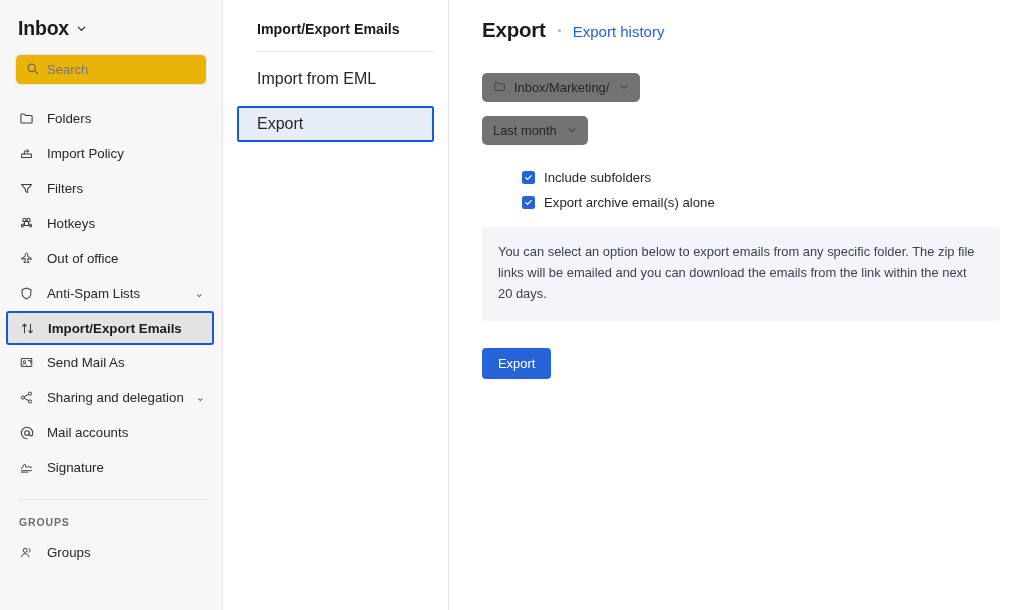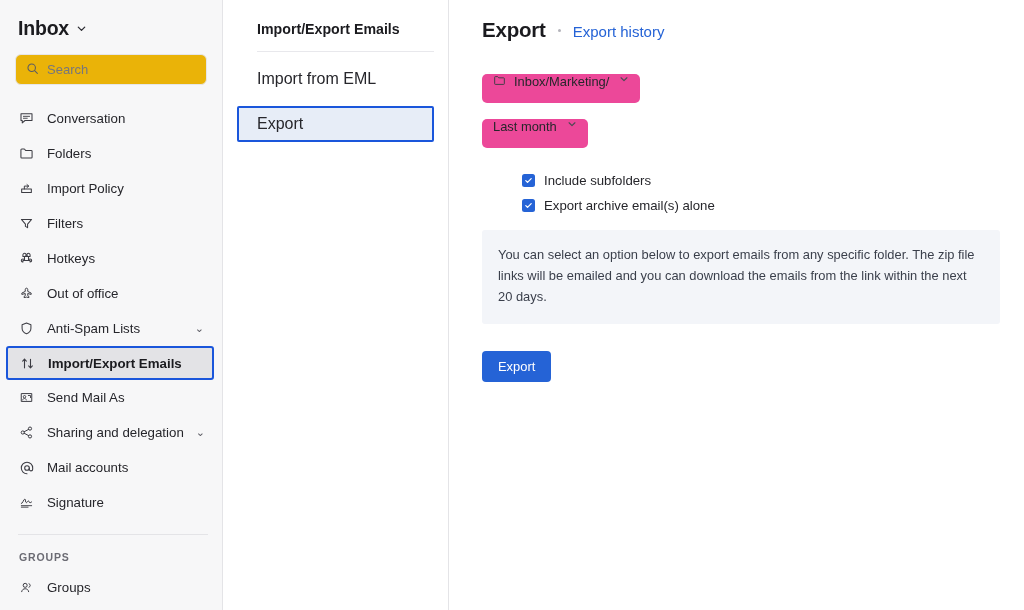--- a/index.html
+++ b/index.html
@@ -176,24 +176,24 @@
   }
   .hist-link {
     font-size: 15px;
     color: #2563d6;
     cursor: pointer;
   }
 
   .controls { margin-top: 31px; }
   .pill {
     display: inline-flex;
-    align-items: flex-start;
+    align-items: center;
     gap: 8px;
     height: 29px;
-    background: #ec4899;
+    background: #737373;
     border-radius: 5px;
     padding: 0 11px;
     font-size: 12.9px;
     color: #26262b;
     cursor: pointer;
     white-space: nowrap;
   }
   .pill .pcaret { color: #4a4a52; font-size: 11px; margin-left: 2px; }
   .row2 { margin-top: 14px; }
 
@@ -263,29 +263,20 @@
               <circle cx="7" cy="7" r="4.6" stroke="#5b5b63" stroke-width="1.3"></circle>
               <path d="M10.6 10.6L14 14" stroke="#5b5b63" stroke-width="1.3" stroke-linecap="round"></path>
             </svg>
         </span>
         <input type="text" placeholder="Search" style="">
       </div>
     </div>
 
     <nav class="navlist">
 
-      <div class="nav-item">
-        <span class="ic">
-          <svg width="15" height="15" viewBox="0 0 18 18" fill="none">
-              <path d="M2.4 3.3h13.2v8.1H7.2L3.9 14.2v-2.8H2.4z" stroke="#3c3c43" stroke-width="1.25" stroke-linejoin="round"></path>
-              <path d="M5.3 6.4h7.4M5.3 8.7h4.6" stroke="#3c3c43" stroke-width="1.1" stroke-linecap="round"></path>
-            </svg>
-        </span>
-        <span class="lbl">Conversation</span>
-      </div>
 
       <div class="nav-item">
         <span class="ic">
           <svg width="15" height="15" viewBox="0 0 18 18" fill="none">
               <path d="M2.3 4.6a1 1 0 011-1h3.1l1.5 1.7h6.8a1 1 0 011 1v7.1a1 1 0 01-1 1H3.3a1 1 0 01-1-1z" stroke="#3c3c43" stroke-width="1.25" stroke-linejoin="round"></path>
             </svg>
         </span>
         <span class="lbl">Folders</span>
       </div>
 

